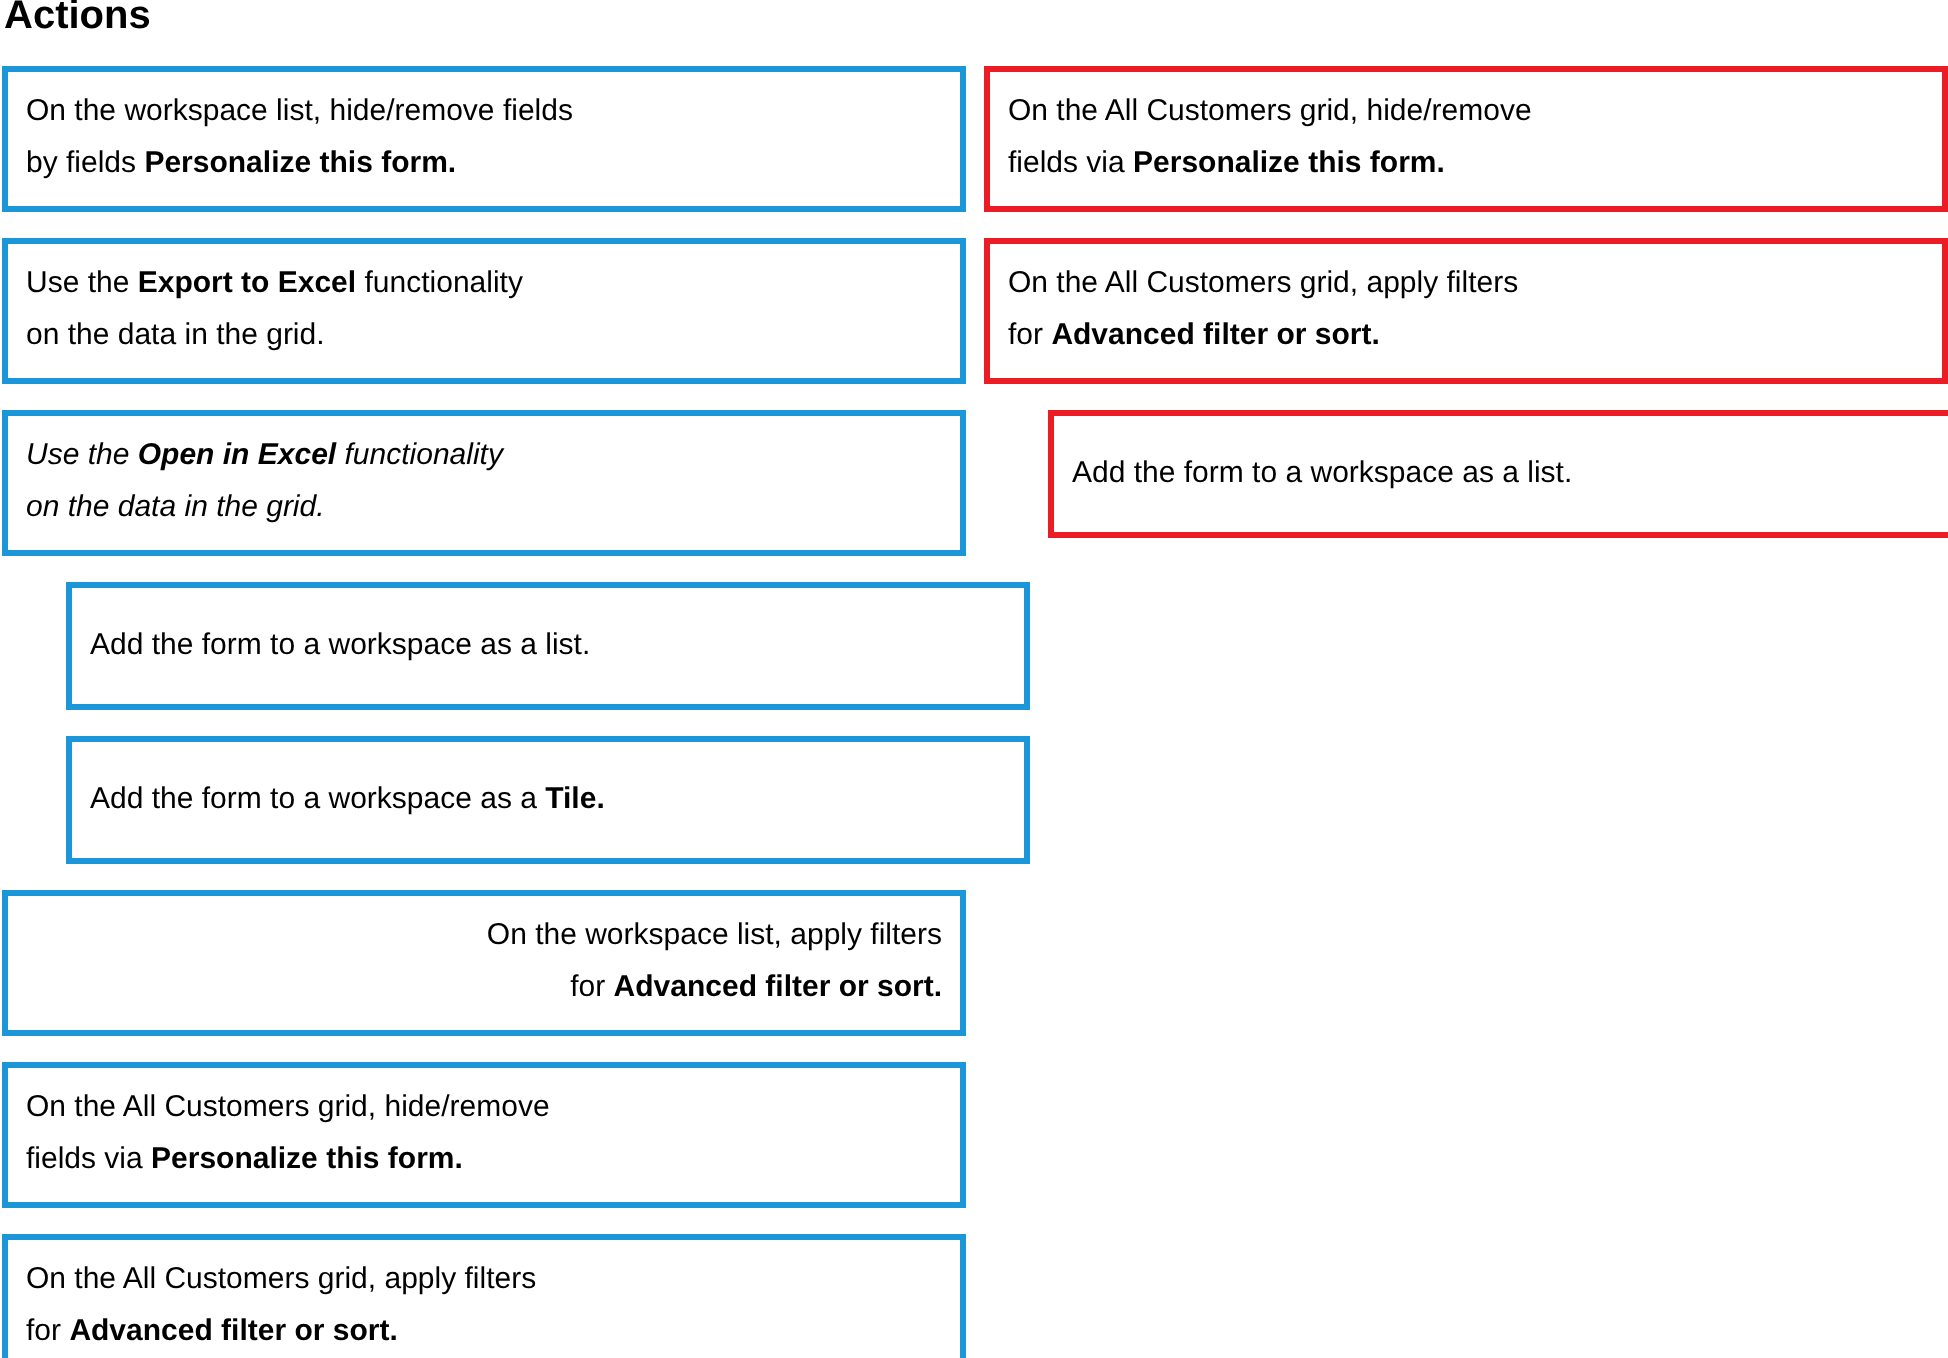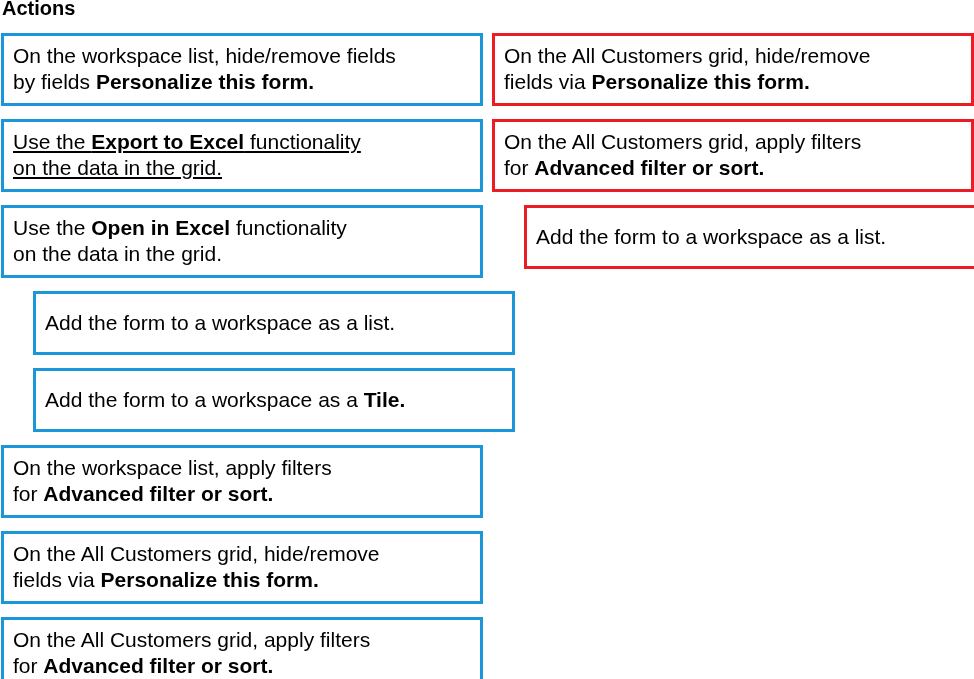--- a/index.html
+++ b/index.html
@@ -41,21 +41,21 @@
     left: 492px;
     width: 482px;
   }
   .action-box {
     box-sizing: border-box;
     width: 100%;
     border: 3px solid #1b96d8;
     background: #ffffff;
     margin-bottom: 13px;
     padding: 7px 9px 8px 9px;
-    font-size: 21px;
+    font-size: 15px;
     line-height: 26px;
     min-height: 70px;
     display: flex;
     align-items: center;
   }
   .action-box.red {
     border-color: #ec1c24;
   }
   .action-box .txt {
     display: block;
@@ -63,25 +63,25 @@
   }
   .action-box b {
     font-weight: bold;
   }
   .one-line {
     min-height: 64px;
     margin-left: 32px;
   }
   
   .col-left .action-box:nth-child(1) { min-height: 70px; }
-  .col-left .action-box:nth-child(2) { min-height: 70px; text-decoration: underline; }
-  .col-left .action-box:nth-child(3) { min-height: 70px; }
+  .col-left .action-box:nth-child(2) { min-height: 70px; }
+  .col-left .action-box:nth-child(3) { min-height: 70px; font-style: italic; }
   .col-left .action-box:nth-child(4) { min-height: 64px; }
   .col-left .action-box:nth-child(5) { min-height: 64px; }
-  .col-left .action-box:nth-child(6) { min-height: 70px; }
+  .col-left .action-box:nth-child(6) { min-height: 70px; text-align: right; }
   .col-left .action-box:nth-child(7) { min-height: 70px; }
   .col-left .action-box:nth-child(8) { min-height: 70px; }
   .col-right .action-box:nth-child(1) { min-height: 70px; }
   .col-right .action-box:nth-child(2) { min-height: 70px; }
   .col-right .action-box:nth-child(3) { min-height: 64px; }
 </style>
 </head>
 <body>
 
 <div class="page">

